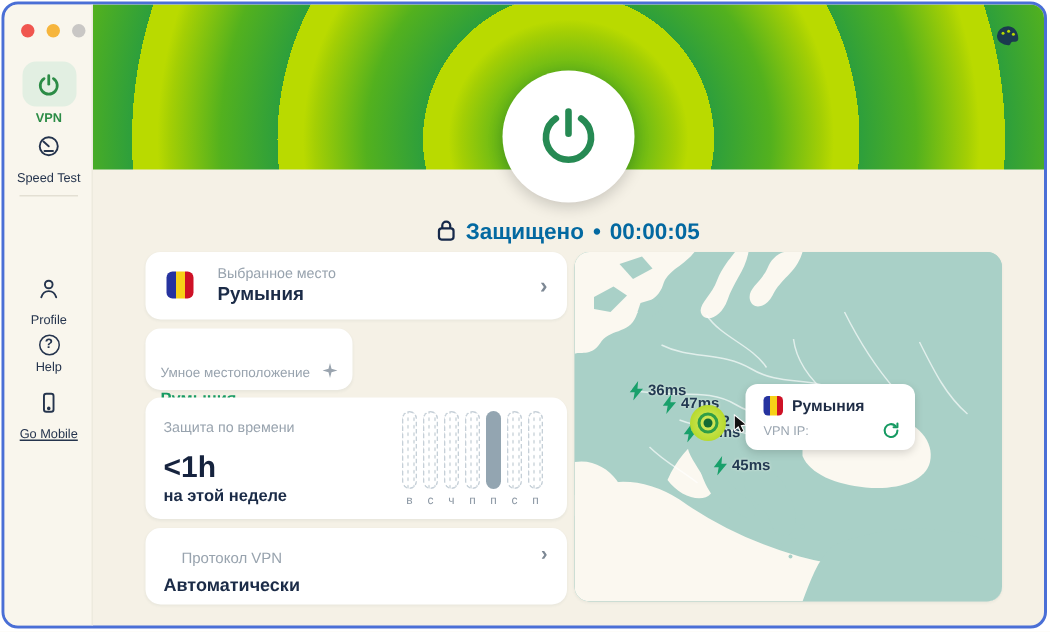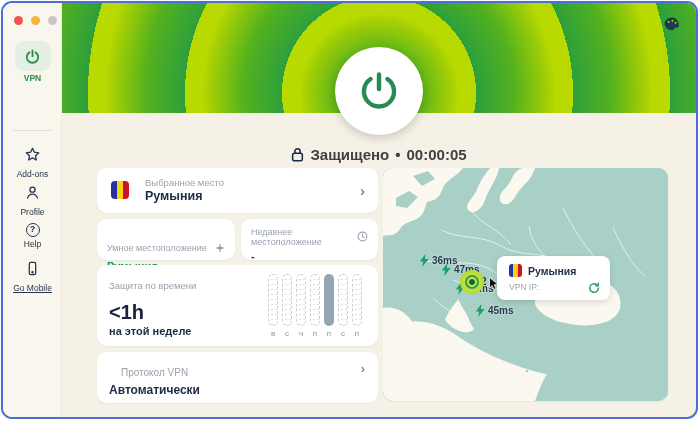--- a/index.html
+++ b/index.html
@@ -28,21 +28,21 @@
       #2d9f3c 0px, #53b11e 38px, #a4cf04 72px, #b9da00 80px, #b9da00 97px);
   }
   .palette-btn { position:absolute; top:12px; right:14px; width:20px; height:20px; }
   .power-btn {
     position:absolute; left:332px; top:44px; width:88px; height:88px; border-radius:50%;
     background:#ffffff; z-index:6; display:flex; align-items:center; justify-content:center;
     box-shadow:0 3px 10px rgba(0,0,0,0.18); border:none; cursor:pointer;
   }
   
   .status-row { position:absolute; left:59px; right:0; top:143px; text-align:center; z-index:2;
-    color:#404040; font-size:15px; font-weight:600; }
+    color:#0369a1; font-size:15px; font-weight:600; }
   .status-row svg { vertical-align:-2px; margin-right:6px; }
   .status-sep { margin:0 6px; }
   
   .card { position:absolute; background:#ffffff; border-radius:10px; box-shadow:0 1px 2px rgba(40,60,60,0.06);padding-left:14px; }
   .card-label { color:#98a3ae; font-size:9.5px; }
   .chev { color:#7d8894; font-size:15px; font-weight:bold; line-height:1; }
   #card-selected { left:94px; top:165px; width:281px; height:45px; cursor:pointer; }
   #card-selected .flag { position:absolute; left:14px; top:13px; }
   #card-selected .card-label { position:absolute; left:48px; top:9px; }
   #card-selected .val { position:absolute; left:48px; top:21px; font-size:12.5px; font-weight:bold; color:#1b2b47; }
@@ -111,31 +111,33 @@
         <span class="side-icon">
           <svg width="17" height="17" viewBox="0 0 24 24" fill="none" stroke="#2c8c46" stroke-width="2.6" stroke-linecap="round">
             <path d="M12 3.5v8"></path>
               <path d="M7.6 6.2a8 8 0 1 0 8.8 0"></path>
           </svg>
         </span>
       </div>
       <span class="lbl">VPN</span>
     </div>
 
+    <div class="side-item" style="top:86px;">
+      <span class="side-icon">
+        <svg width="17" height="17" viewBox="0 0 24 24" fill="none" stroke="#25344d" stroke-width="1.8" stroke-linecap="round">
+          <circle cx="12" cy="12" r="8.5"></circle>
+            <path d="M12 12 L7 7.5"></path>
+            <path d="M8 16.5h8"></path>
+        </svg>
+      </span>
+      <span class="lbl">Speed Test</span>
+    </div>
 
     <div class="side-divider"></div>
 
-    <div class="side-item" style="top:143px;">
-      <span class="side-icon">
-        <svg width="17" height="17" viewBox="0 0 24 24" fill="none" stroke="#25344d" stroke-width="1.8" stroke-linejoin="round">
-          <path d="M12 3.2l2.7 5.6 6.1.8-4.5 4.2 1.1 6-5.4-3-5.4 3 1.1-6L3.2 9.6l6.1-.8z"></path>
-        </svg>
-      </span>
-      <span class="lbl">Add-ons</span>
-    </div>
 
     <div class="side-item" style="top:181px;">
       <span class="side-icon">
         <svg width="17" height="17" viewBox="0 0 24 24" fill="none" stroke="#25344d" stroke-width="1.8" stroke-linecap="round">
           <circle cx="12" cy="8" r="3.6"></circle>
             <path d="M5 20c1.2-4 4-5.8 7-5.8s5.8 1.8 7 5.8"></path>
         </svg>
       </span>
       <span class="lbl">Profile</span>
     </div>
@@ -195,32 +197,20 @@
       <span class="card-label">Умное местоположение</span>
       <span>
         <svg width="10" height="10" viewBox="0 0 10 10" fill="#9aa4af">
           <path d="M5 0 L6 3.8 L10 5 L6 6.2 L5 10 L4 6.2 L0 5 L4 3.8 Z"></path>
         </svg>
       </span>
     </div>
     <div class="mini-val green">Румыния</div>
   </div>
 
-  <div class="card" id="card-recent">
-    <div class="mini-head">
-      <span class="card-label">Недавнее местоположение</span>
-      <span>
-        <svg width="11" height="11" viewBox="0 0 12 12" fill="none" stroke="#9aa4af" stroke-width="1.2" stroke-linecap="round">
-          <circle cx="6" cy="6" r="4.8"></circle>
-            <path d="M6 3.4V6l1.8 1.2"></path>
-        </svg>
-      </span>
-    </div>
-    <div class="mini-val">-</div>
-  </div>
 
   <div class="card" id="card-week">
     <span class="card-label">Защита по времени</span>
     <div class="big">&lt;1h</div>
     <div class="sub">на этой неделе</div>
     <div class="bars">
         <div class="bar empty"></div>
         <div class="bar empty"></div>
         <div class="bar empty"></div>
         <div class="bar empty"></div>

